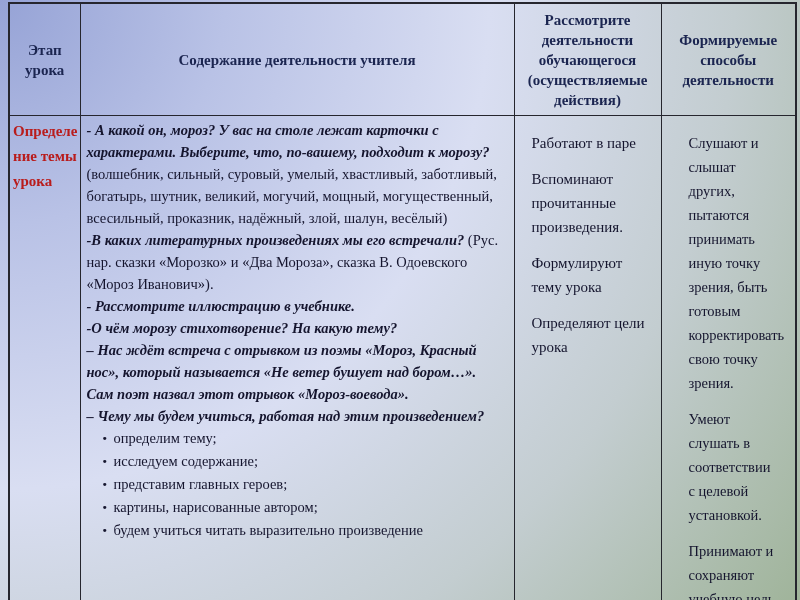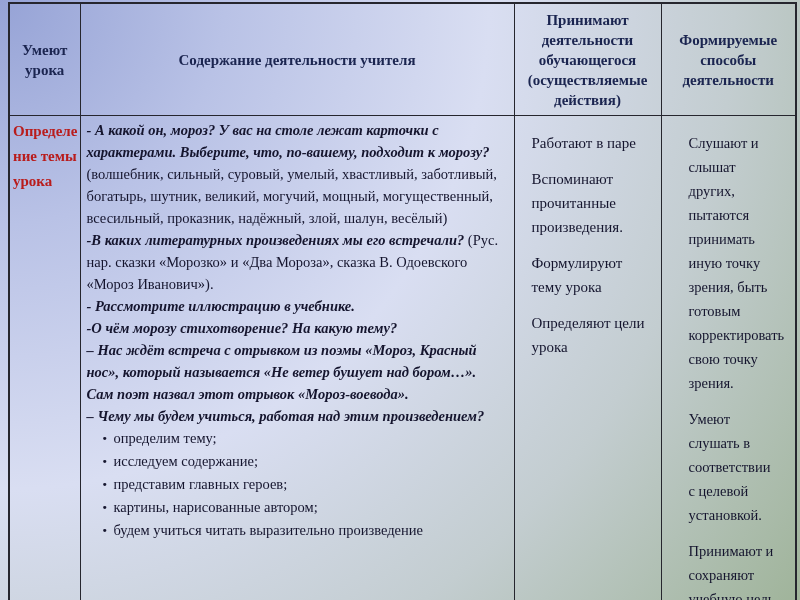--- a/index.html
+++ b/index.html
@@ -84,23 +84,23 @@
 
 <table class="slide-table">
   <colgroup>
     <col style="width:71px">
     <col style="width:434px">
     <col style="width:147px">
     <col style="width:135px">
   </colgroup>
   <thead>
     <tr>
-      <th>Умеют урока</th>
+      <th>Этап урока</th>
       <th>Содержание деятельности учителя</th>
-      <th>Принимают деятельности обучающегося (осуществляемые действия)</th>
+      <th>Рассмотрите деятельности обучающегося (осуществляемые действия)</th>
       <th>Формируемые способы деятельности</th>
     </tr>
   </thead>
   <tbody>
     <tr>
       <td class="stage-cell">Определение темы урока</td>
       <td class="teacher-cell">
         <div>
             <div class="para"><span class="it">- А какой он, мороз? У вас на столе лежат карточки с характерами. Выберите, что, по-вашему, подходит к морозу? </span></div>
             <div class="para"><span>(волшебник, сильный, суровый, умелый, хвастливый, заботливый, богатырь, шутник, великий, могучий, мощный, могущественный, всесильный, проказник, надёжный, злой, шалун, весёлый)</span></div>

